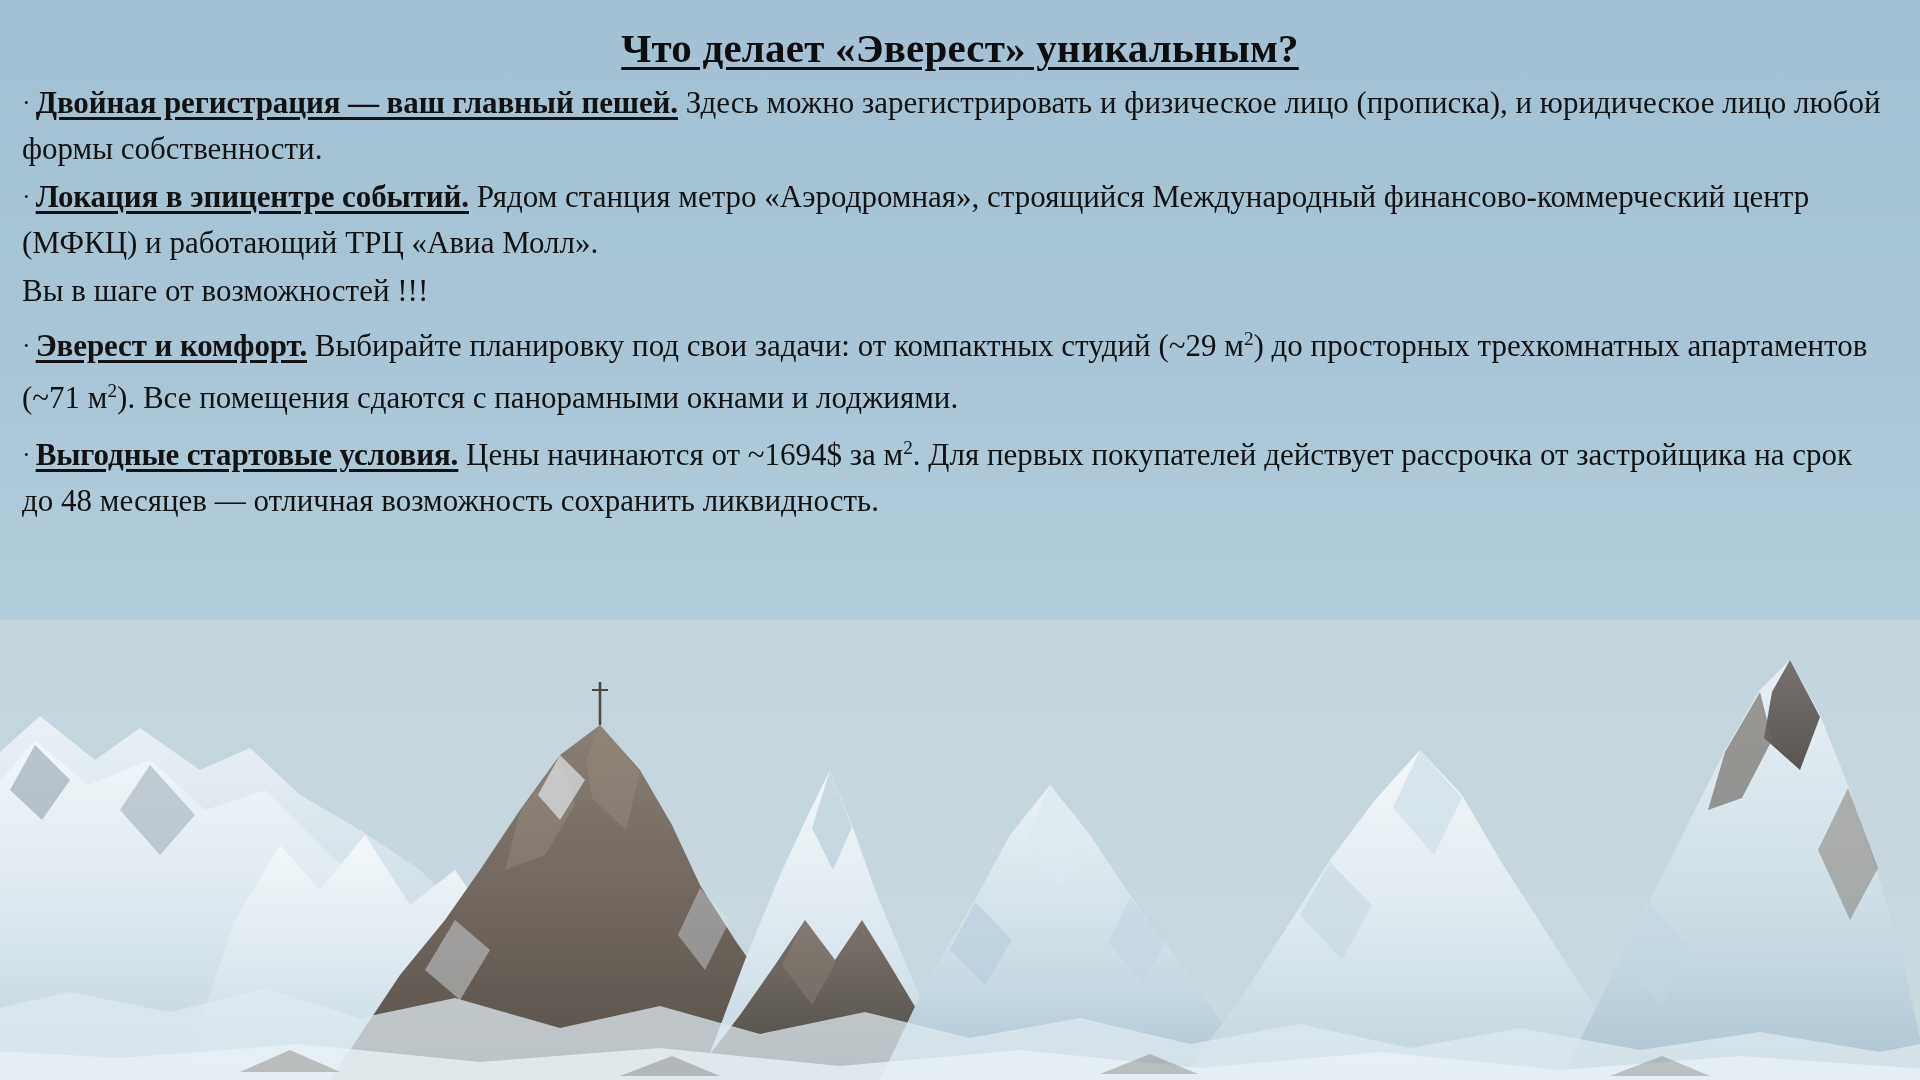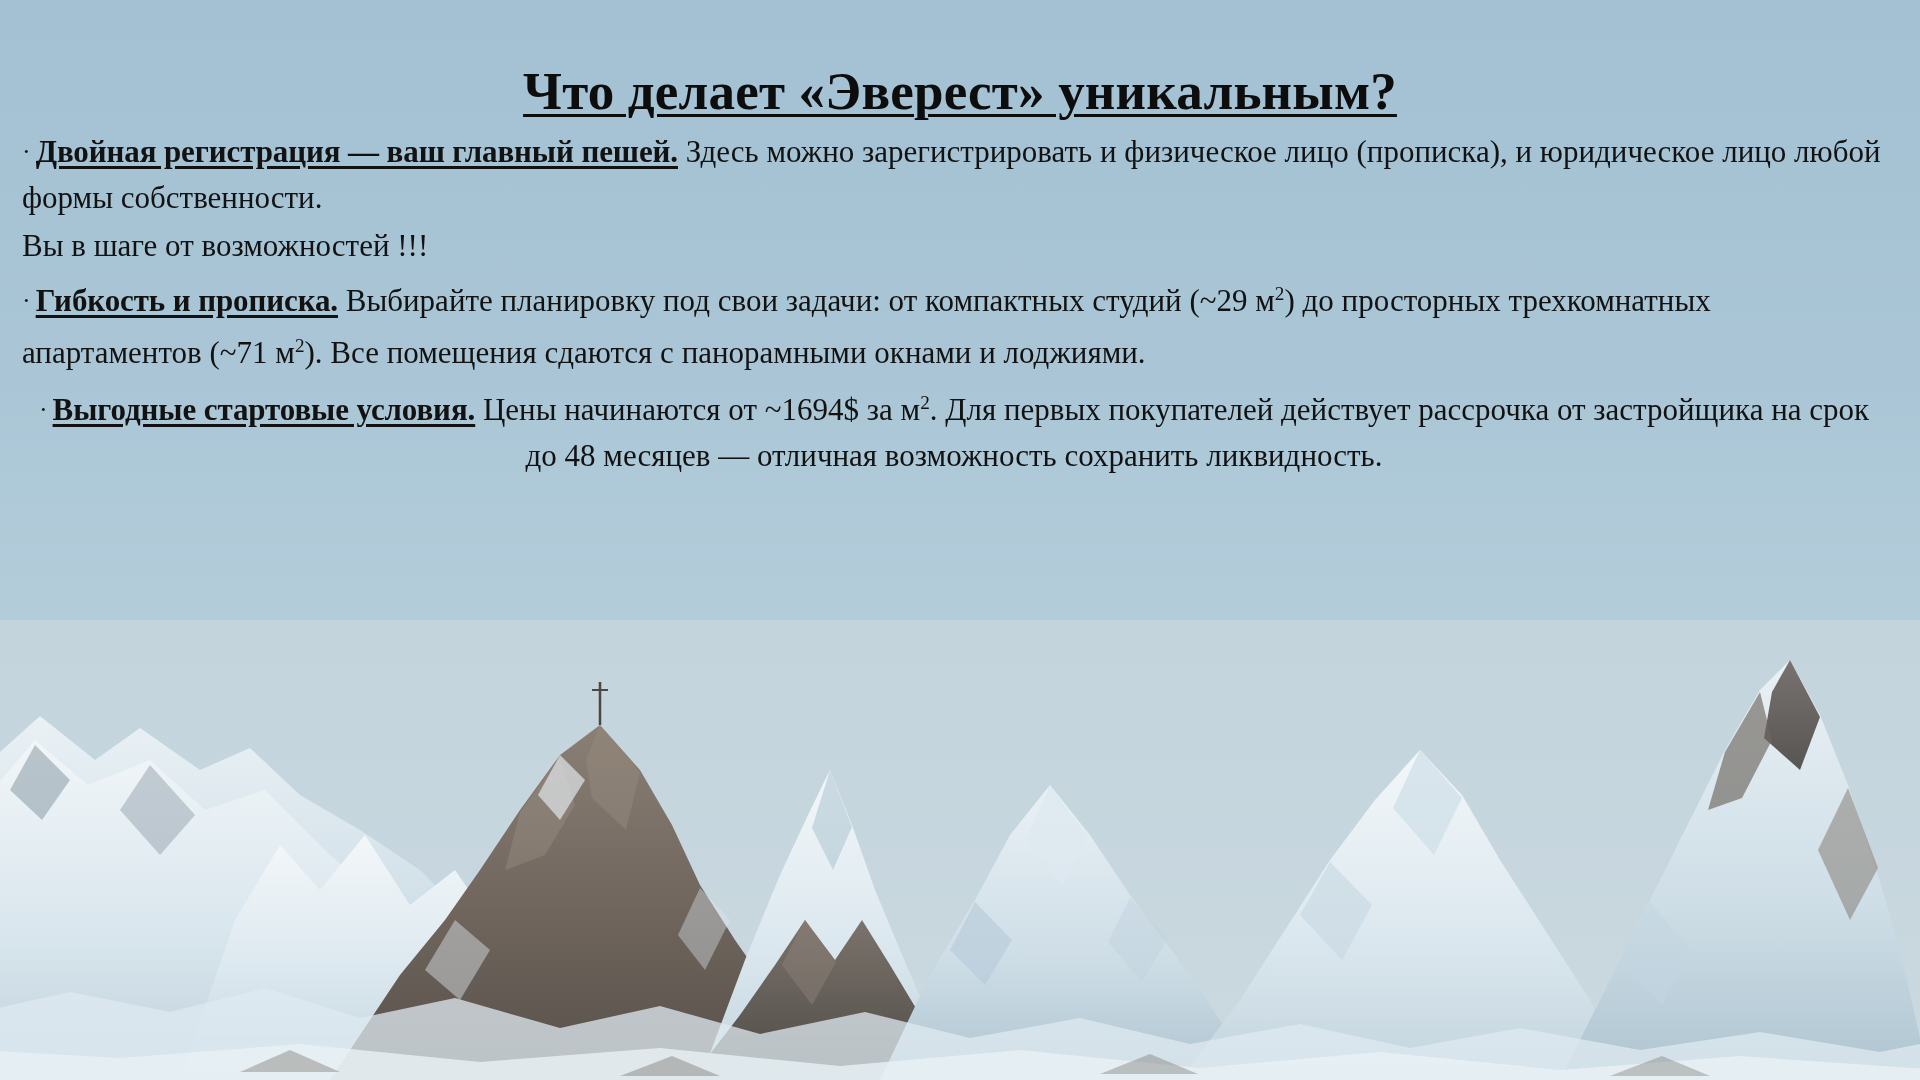--- a/index.html
+++ b/index.html
@@ -38,27 +38,27 @@
     position: absolute;
     left: 0;
     top: 0;
     width: 1920px;
     padding: 0;
     z-index: 5;
   }
 
   #title {
     text-align: center;
-    font-size: 53px;
+    font-size: 41px;
     font-weight: bold;
     color: #0d0d0d;
     text-decoration: underline;
     text-underline-offset: 5px;
     text-decoration-thickness: 3px;
-    margin: 61px 0 8px 0;
+    margin: 24px 0 8px 0;
     letter-spacing: .2px;
     font-stretch: condensed;
   }
 
   .bullets {
     margin: 0;
     padding: 0 34px 0 22px;
     list-style: none;
   }
 
@@ -90,21 +90,21 @@
   }
   .rest { font-weight: normal; }
 
   .uline-plain {
     text-underline-offset: 4px;
     text-decoration-thickness: 2.5px;
   }
 
   sup { font-size: .62em; vertical-align: .55em; }
 
-  .gap-before { margin-top: 4px; text-align: center; }
+  .gap-before { margin-top: 4px; }
 </style>
 </head>
 <body>
 
 <div id="slide">
 
   <div id="mountains">
     <svg viewBox="0 0 1920 460" preserveAspectRatio="none" xmlns="http://www.w3.org/2000/svg">
       <defs>
         <linearGradient id="skyFade" x1="0" y1="0" x2="0" y2="1">
@@ -204,28 +204,31 @@
   <div id="content">
 
     <h1 id="title">Что делает «Эверест» уникальным?</h1>
 
     <div class="bullets">
 
       <p class="bullet">
         <span class="dot">·</span><span class="lead">Двойная регистрация — ваш главный пешей.</span><span class="rest">  Здесь можно зарегистрировать и физическое лицо (прописка), и юридическое лицо любой формы собственности.</span>
       </p>
 
+      <p class="bullet">
+        <span class="dot">·</span><span class="lead">Локация в эпицентре событий.</span><span class="rest">  Рядом станция метро «Аэродромная», строящийся Международный финансово-коммерческий центр (МФКЦ) и работающий ТРЦ «Авиа Молл».</span>
+      </p>
 
       <p class="bullet">
         <span class="uline-plain">Вы в шаге от возможностей !!!</span>
       </p>
 
 
       <p class="bullet">
-        <span class="dot">·</span><span class="lead">Гибкость и прописка.</span><span class="rest"> Выбирайте планировку под свои задачи: от компактных студий (~29 м<sup>2</sup>) до просторных трехкомнатных апартаментов (~71 м<sup>2</sup>). Все помещения сдаются с панорамными окнами и лоджиями.</span>
+        <span class="dot">·</span><span class="lead">Эверест и комфорт.</span><span class="rest"> Выбирайте планировку под свои задачи: от компактных студий (~29 м<sup>2</sup>) до просторных трехкомнатных апартаментов (~71 м<sup>2</sup>). Все помещения сдаются с панорамными окнами и лоджиями.</span>
       </p>
 
       <p class="bullet gap-before">
         <span class="dot">·</span><span class="lead">Выгодные стартовые условия.</span><span class="rest"> Цены начинаются от ~1694$ за м<sup>2</sup>. Для первых покупателей действует рассрочка от застройщика на срок до 48 месяцев — отличная возможность сохранить ликвидность.</span>
       </p>
 
     </div>
   </div>
 </div>
 

